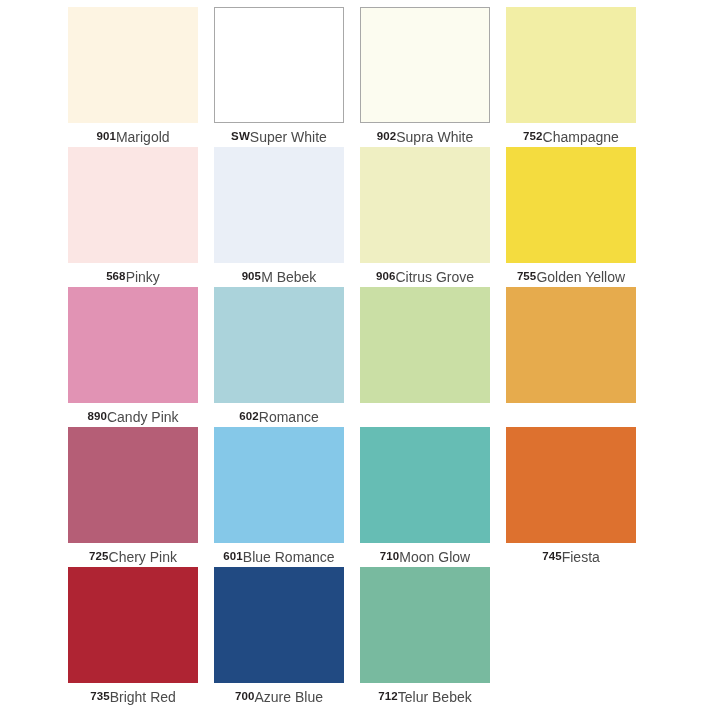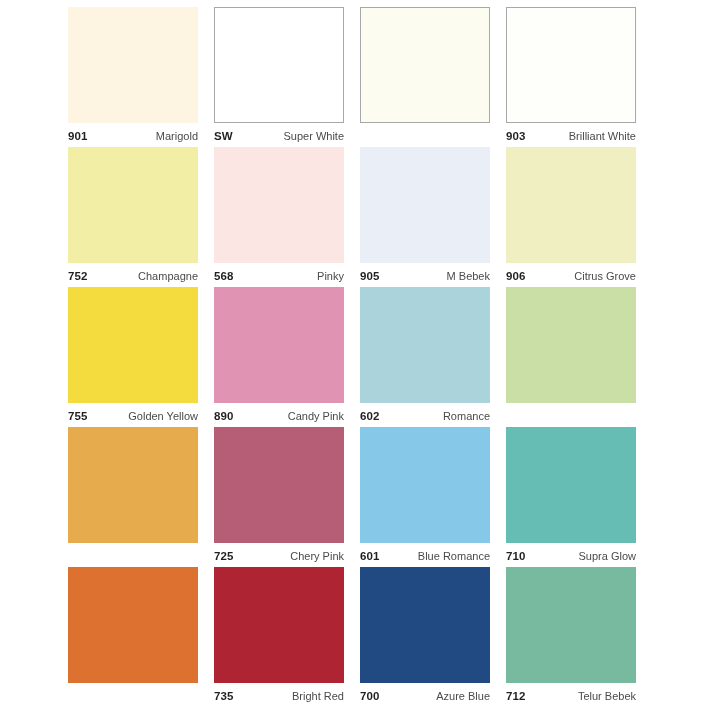--- a/index.html
+++ b/index.html
@@ -50,36 +50,36 @@
   .swatch-chip.bordered {
     border: 1px solid #a8a8a8;
   }
 
   .swatch-caption {
     position: relative;
     width: 130px;
     height: 24px;
     display: flex;
     align-items: center;
-    justify-content: space-between;
+    justify-content: center;
     box-sizing: border-box;
     padding-top: 3px;
   }
 
   .swatch-code {
     font-size: 11.5px;
     font-weight: bold;
     color: #231f20;
     letter-spacing: 0.1px;
     line-height: 1;
     white-space: nowrap;
   }
 
   .swatch-name {
-    font-size: 11px;
+    font-size: 14px;
     font-weight: normal;
     color: #4a4a4a;
     line-height: 1;
     white-space: nowrap;
     text-align: right;
   }
 </style>
 </head>
 <body>
 
@@ -94,26 +94,23 @@
       </div>
       <div class="swatch-cell">
         <div class="swatch-chip bordered" style="background: rgb(255, 255, 255);"></div>
         <div class="swatch-caption">
           <span class="swatch-code">SW</span>
           <span class="swatch-name">Super White</span>
         </div>
       </div>
       <div class="swatch-cell">
         <div class="swatch-chip bordered" style="background: rgb(252, 252, 240);"></div>
-      </div>
-      <div class="swatch-cell">
-        <div class="swatch-chip bordered" style="background: rgb(254, 254, 251);"></div>
-        <div class="swatch-caption">
-          <span class="swatch-code">903</span>
-          <span class="swatch-name">Brilliant White</span>
+        <div class="swatch-caption">
+          <span class="swatch-code">902</span>
+          <span class="swatch-name">Supra White</span>
         </div>
       </div>
       <div class="swatch-cell">
         <div class="swatch-chip" style="background: rgb(242, 238, 165);"></div>
         <div class="swatch-caption">
           <span class="swatch-code">752</span>
           <span class="swatch-name">Champagne</span>
         </div>
       </div>
       <div class="swatch-cell">
@@ -175,25 +172,29 @@
         <div class="swatch-chip" style="background: rgb(133, 200, 232);"></div>
         <div class="swatch-caption">
           <span class="swatch-code">601</span>
           <span class="swatch-name">Blue Romance</span>
         </div>
       </div>
       <div class="swatch-cell">
         <div class="swatch-chip" style="background: rgb(102, 189, 180);"></div>
         <div class="swatch-caption">
           <span class="swatch-code">710</span>
-          <span class="swatch-name">Supra Glow</span>
+          <span class="swatch-name">Moon Glow</span>
         </div>
       </div>
       <div class="swatch-cell">
         <div class="swatch-chip" style="background: rgb(221, 113, 47);"></div>
+        <div class="swatch-caption">
+          <span class="swatch-code">745</span>
+          <span class="swatch-name">Fiesta</span>
+        </div>
       </div>
       <div class="swatch-cell">
         <div class="swatch-chip" style="background: rgb(175, 36, 51);"></div>
         <div class="swatch-caption">
           <span class="swatch-code">735</span>
           <span class="swatch-name">Bright Red</span>
         </div>
       </div>
       <div class="swatch-cell">
         <div class="swatch-chip" style="background: rgb(33, 74, 130);"></div>

